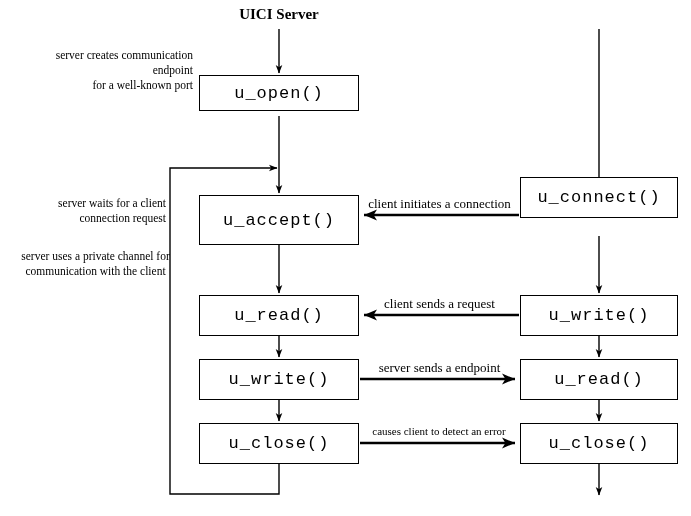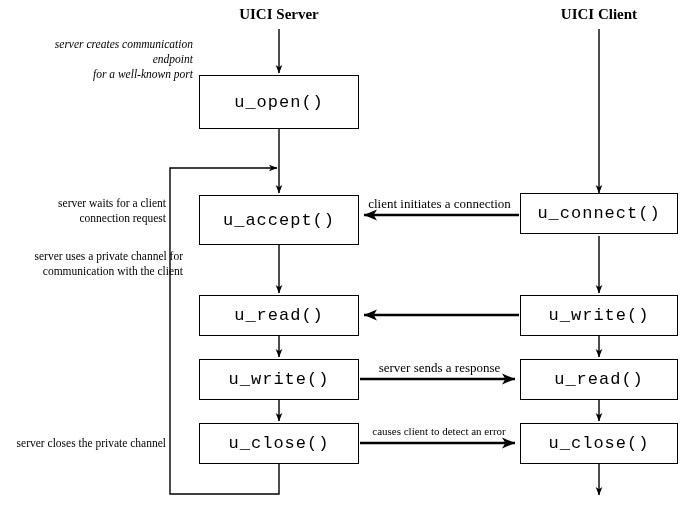--- a/index.html
+++ b/index.html
@@ -44,21 +44,21 @@
   .edge-label{
     position:absolute;
     font-family:"Liberation Serif", serif;
     font-size:13px;
     line-height:13px;
     color:#000000;
     white-space:nowrap;
     text-align:center;
   }
   .note-right{text-align:right;}
-  .note-left{text-align:right;}
+  .note-left{text-align:center;}
   svg.wires{position:absolute;left:0;top:0;width:691px;height:516px;overflow:visible;}
 </style>
 </head>
 <body>
 
 <div id="canvas">
 
   <svg class="wires" viewBox="0 0 691 516" xmlns="http://www.w3.org/2000/svg">
     <defs>
       <marker id="arrowThin" markerWidth="9" markerHeight="9" refX="8" refY="4.5" orient="auto" markerUnits="userSpaceOnUse">
@@ -91,38 +91,37 @@
 
     <g stroke="#000000" stroke-width="2.4" fill="none">
       <line x1="519" y1="215" x2="364" y2="215" marker-end="url(#arrowThick)"></line>
       <line x1="519" y1="315" x2="364" y2="315" marker-end="url(#arrowThick)"></line>
       <line x1="360" y1="379" x2="515" y2="379" marker-end="url(#arrowThick)"></line>
       <line x1="360" y1="443" x2="515" y2="443" marker-end="url(#arrowThick)"></line>
     </g>
   </svg>
 
   <div class="col-title" style="left:199px;top:6px;width:160px;">UICI Server</div>
-  <div class="col-title" style="left:520px;top:6px;width:158px;">UICI Client</div>
 
-  <div class="proc-box" style="left:199px;top:75px;width:160px;height:54px;">u_open()</div>
+  <div class="proc-box" style="left:199px;top:75px;width:160px;height:36px;">u_open()</div>
   <div class="proc-box" style="left:199px;top:195px;width:160px;height:50px;">u_accept()</div>
   <div class="proc-box" style="left:199px;top:295px;width:160px;height:41px;">u_read()</div>
   <div class="proc-box" style="left:199px;top:359px;width:160px;height:41px;">u_write()</div>
   <div class="proc-box" style="left:199px;top:423px;width:160px;height:41px;">u_close()</div>
 
-  <div class="proc-box" style="left:520px;top:193px;width:158px;height:41px;">u_connect()</div>
+  <div class="proc-box" style="left:520px;top:177px;width:158px;height:41px;">u_connect()</div>
   <div class="proc-box" style="left:520px;top:295px;width:158px;height:41px;">u_write()</div>
   <div class="proc-box" style="left:520px;top:359px;width:158px;height:41px;">u_read()</div>
   <div class="proc-box" style="left:520px;top:423px;width:158px;height:41px;">u_close()</div>
 
-  <div class="side-note note-right" style="left:20px;top:37px;width:173px;font-style:italic;">server creates communication endpoint
+  <div class="side-note note-right" style="left:20px;top:48px;width:173px;">server creates communication endpoint
 for a well-known port</div>
   <div class="side-note note-right" style="left:20px;top:196px;width:146px;">server waits for a client
 connection request</div>
   <div class="side-note note-left" style="left:8px;top:249px;width:175px;">server uses a private channel for
 communication with the client</div>
-  <div class="side-note note-right" style="left:2px;top:436px;width:164px;">server closes the private channel</div>
 
   <div class="edge-label" style="left:362px;top:197px;width:155px;">client initiates a connection</div>
-  <div class="edge-label" style="left:362px;top:361px;width:155px;">server sends a response</div>
+  <div class="edge-label" style="left:362px;top:297px;width:155px;">client sends a request</div>
+  <div class="edge-label" style="left:362px;top:361px;width:155px;">server sends a endpoint</div>
   <div class="edge-label" style="left:359px;top:425px;width:160px;font-size:11px;">causes client to detect an error</div>
 
 </div>
 
 </body></html>

